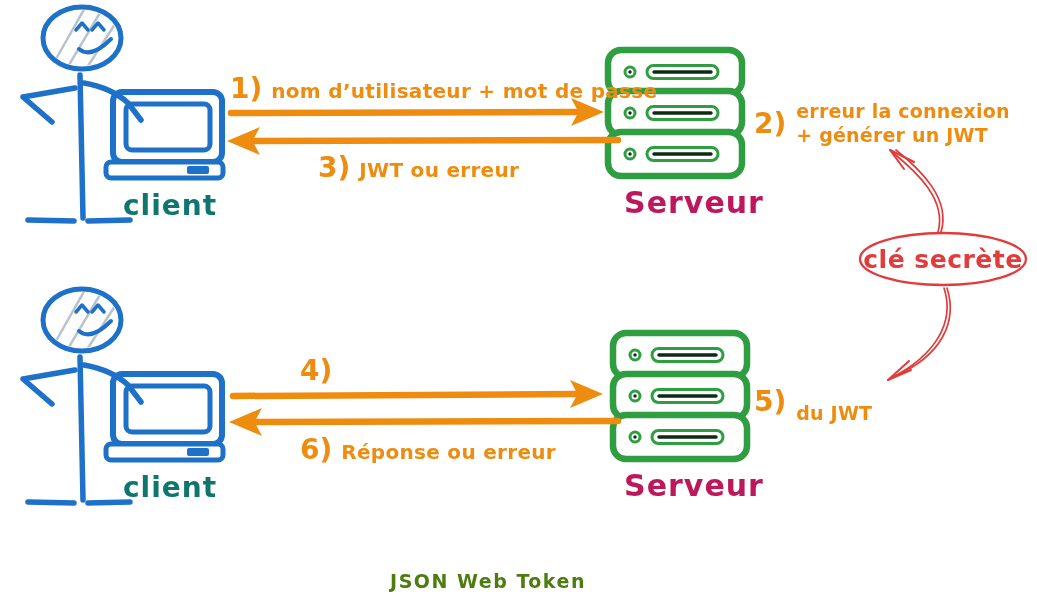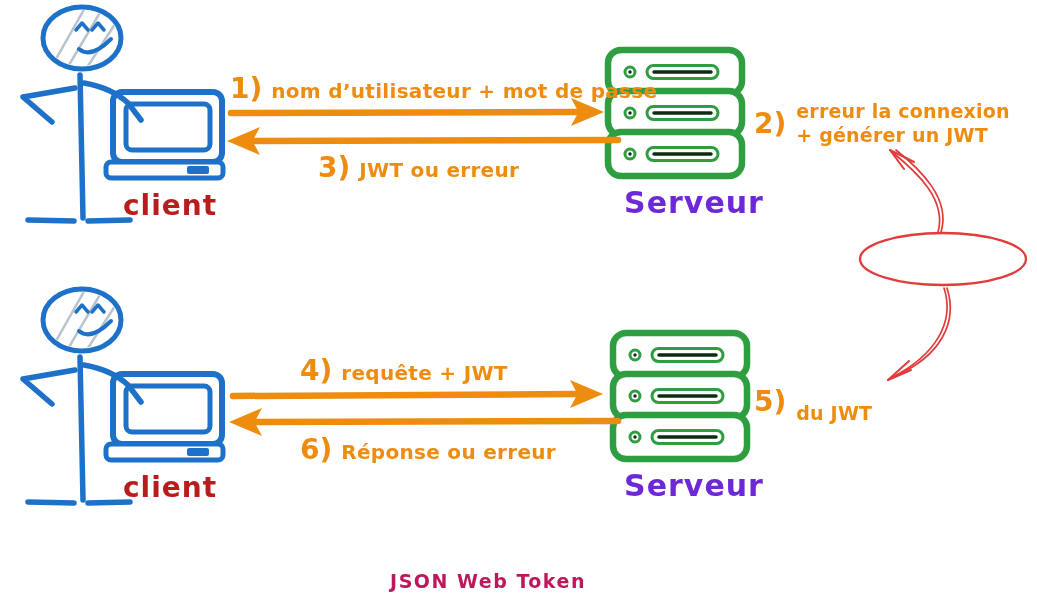--- a/index.html
+++ b/index.html
@@ -24,31 +24,31 @@
     display:flex;align-items:center;gap:10px;
     color:#ee8c0f;font-weight:bold;
   }
   .sidenote .num{font-size:28px;}
   .sidenote .lines{font-size:19px;line-height:24px;letter-spacing:0.2px;}
   
   .actor{
     transform:translateX(-50%);
     font-weight:bold;letter-spacing:1px;
   }
-  .client-cap{color:#b91c1c;font-size:28px;}
-  .server-cap{color:#6d28d9;font-size:30px;}
+  .client-cap{color:#0f766e;font-size:28px;}
+  .server-cap{color:#be185d;font-size:30px;}
   
   .secret{
     transform:translate(-50%,-50%);
     color:#e23b3b;font-size:25px;font-weight:bold;letter-spacing:0.5px;
   }
   
   .watermark{
     transform:translateX(-50%);
-    color:#be185d;font-size:19px;font-weight:bold;letter-spacing:1.5px;
+    color:#4d7c0f;font-size:19px;font-weight:bold;letter-spacing:1.5px;
   }
 </style>
 </head>
 <body>
 
 <div id="canvas">
 
   <svg id="art" width="1037" height="605" viewBox="0 0 1037 605">
     <defs>
       <clipPath id="headClip">
@@ -144,37 +144,37 @@
   <div class="lbl sidenote" style="left:754px;top:99px;">
     <span class="num">2)</span>
     <span class="lines">
       <span>erreur la connexion</span><br>
       <span>+ générer un JWT</span>
     </span>
   </div>
 
   <div class="lbl step" style="left:300px;top:354px;">
     <span class="num">4)</span>
-    <span class="txt">requête + JWT</span>
   </div>
 
   <div class="lbl sidenote" style="left:754px;top:377px;">
     <span class="num">5)</span>
     <span class="lines">
       <br>
       <span>du JWT</span>
     </span>
   </div>
 
   <div class="lbl step" style="left:300px;top:433px;">
     <span class="num">6)</span>
     <span class="txt">Réponse ou erreur</span>
   </div>
 
   <div class="lbl actor client-cap" style="left:170px;top:189px;">client</div>
   <div class="lbl actor server-cap" style="left:694px;top:185px;">Serveur</div>
   <div class="lbl actor client-cap" style="left:170px;top:471px;">client</div>
   <div class="lbl actor server-cap" style="left:694px;top:468px;">Serveur</div>
 
+  <div class="lbl secret" style="left:943px;top:259px;">clé secrète</div>
 
   <div class="lbl watermark" style="left:488px;top:570px;">JSON Web Token</div>
 
 </div>
 
 </body></html>

